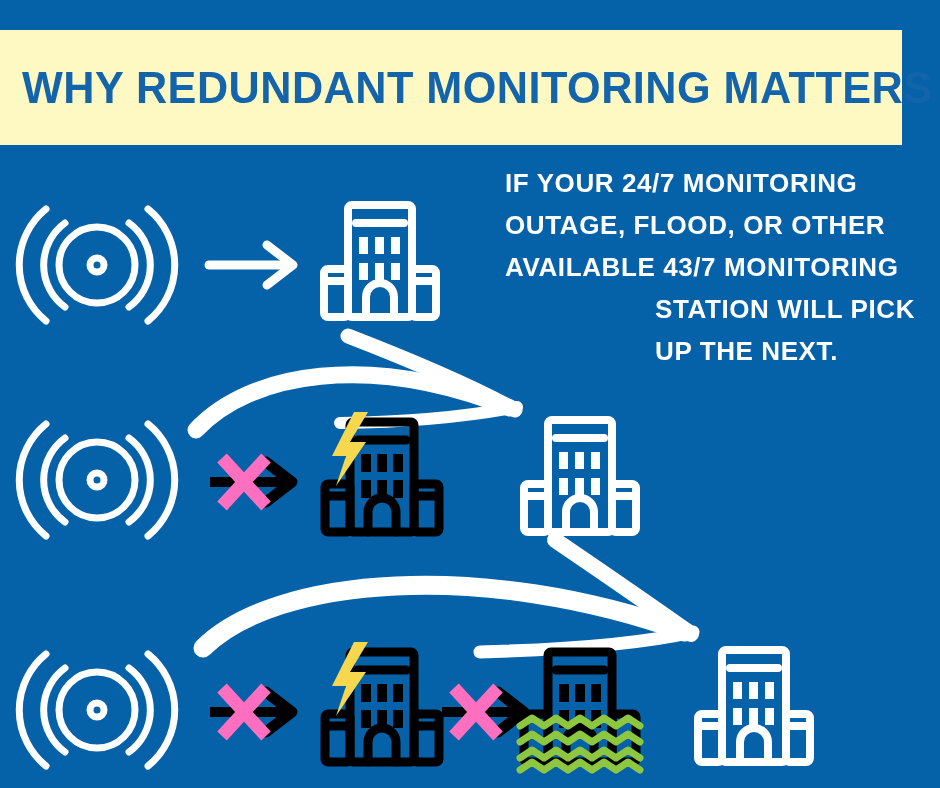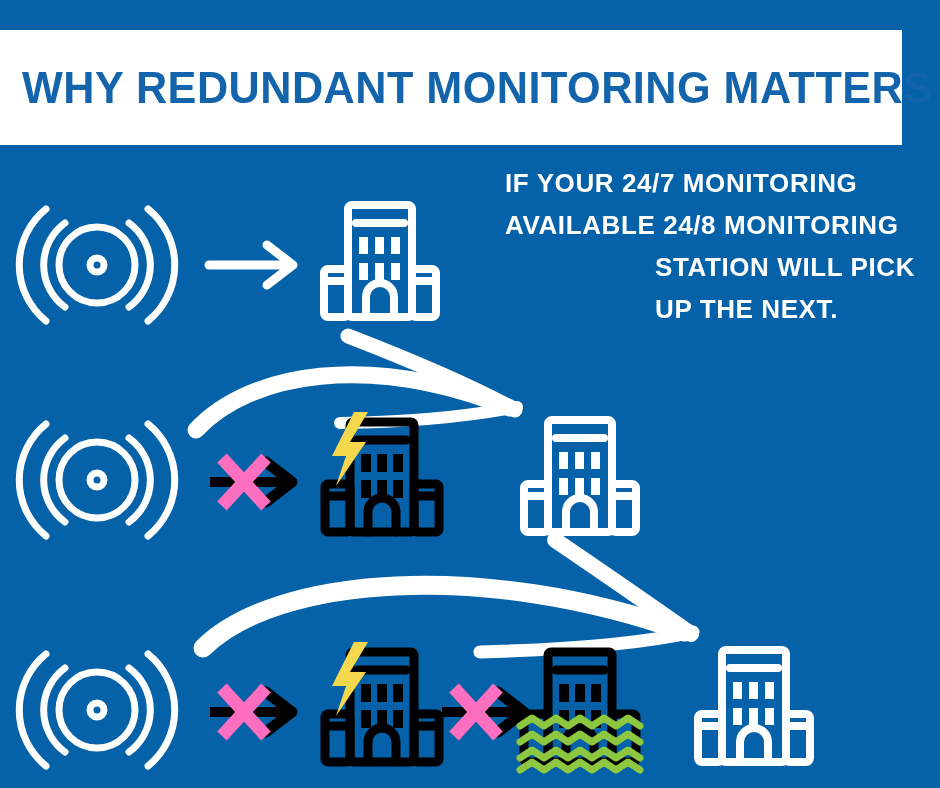--- a/index.html
+++ b/index.html
@@ -21,21 +21,21 @@
     overflow: hidden;
   }
 
   
   #title-panel {
     position: absolute;
     left: 0;
     top: 30px;
     width: 902px;
     height: 115px;
-    background: #ffffff;
+    background: #fef9c3;
     display: flex;
     align-items: center;
   }
   #title-text {
     margin-left: 22px;
     color: #1464ac;
     font-family: "Liberation Sans", sans-serif;
     font-weight: bold;
     font-size: 45px;
     letter-spacing: 0.5px;
@@ -73,21 +73,22 @@
 <body>
 
 <div id="poster">
 
   <div id="title-panel">
     <div id="title-text">WHY REDUNDANT MONITORING MATTERS</div>
   </div>
 
   <div id="body-copy">
     <div class="line">IF YOUR 24/7 MONITORING</div>
-    <div class="line">AVAILABLE  24/8 MONITORING</div>
+    <div class="line">OUTAGE, FLOOD, OR OTHER</div>
+    <div class="line">AVAILABLE  43/7 MONITORING</div>
     <div class="line indent">STATION WILL PICK</div>
     <div class="line indent">UP THE NEXT.</div>
   </div>
 
   <div class="row" style="top:195px;">
 
     <div class="icon-abs" style="left:22px; top:0px;">
       <svg width="150" height="140" viewBox="0 0 150 140">
         <circle cx="75" cy="70" r="38" fill="none" stroke="#ffffff" stroke-width="7"></circle>
         <circle cx="75" cy="70" r="7" fill="none" stroke="#ffffff" stroke-width="7"></circle>

